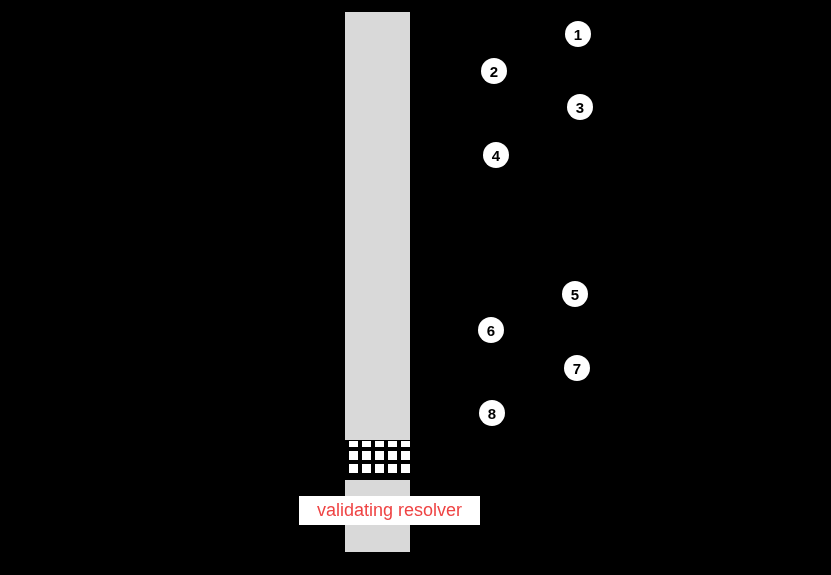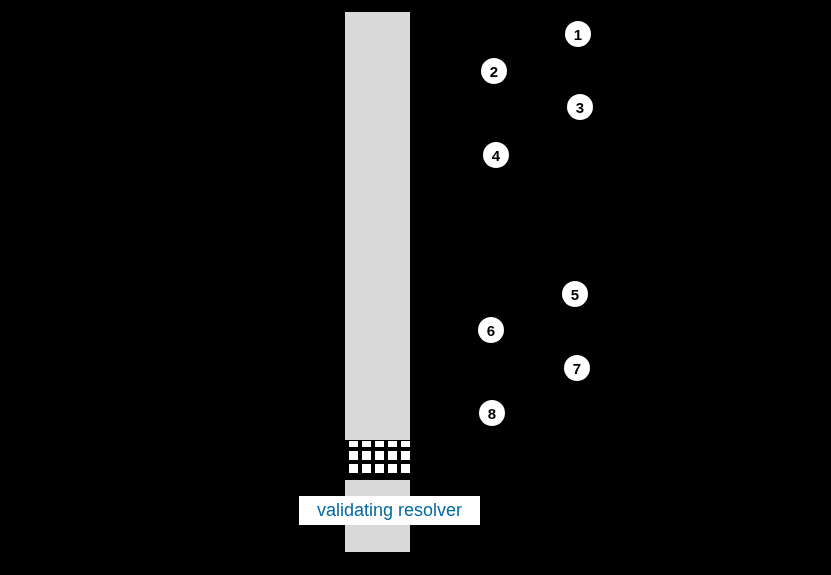--- a/index.html
+++ b/index.html
@@ -37,21 +37,21 @@
     border-top: 1px solid #000;
     box-sizing: border-box;
   }
   .resolver-label {
     position: absolute;
     left: 299px;
     top: 496px;
     width: 181px;
     height: 29px;
     background: #ffffff;
-    color: #0369a1;
+    color: #ef4444;
     font-size: 18px;
     line-height: 29px;
     text-align: center;
     white-space: nowrap;
   }
   .step-marker {
     position: absolute;
     width: 26px;
     height: 26px;
     border-radius: 50%;

